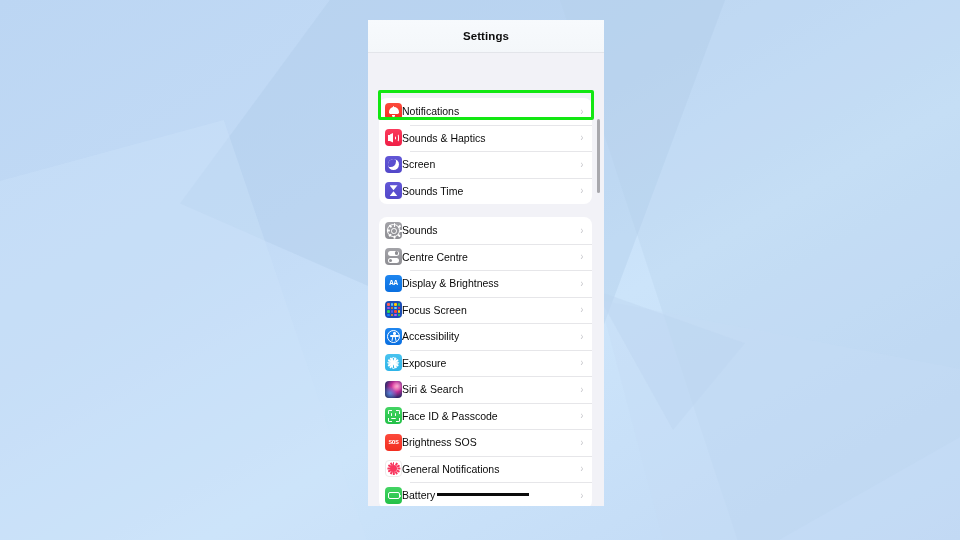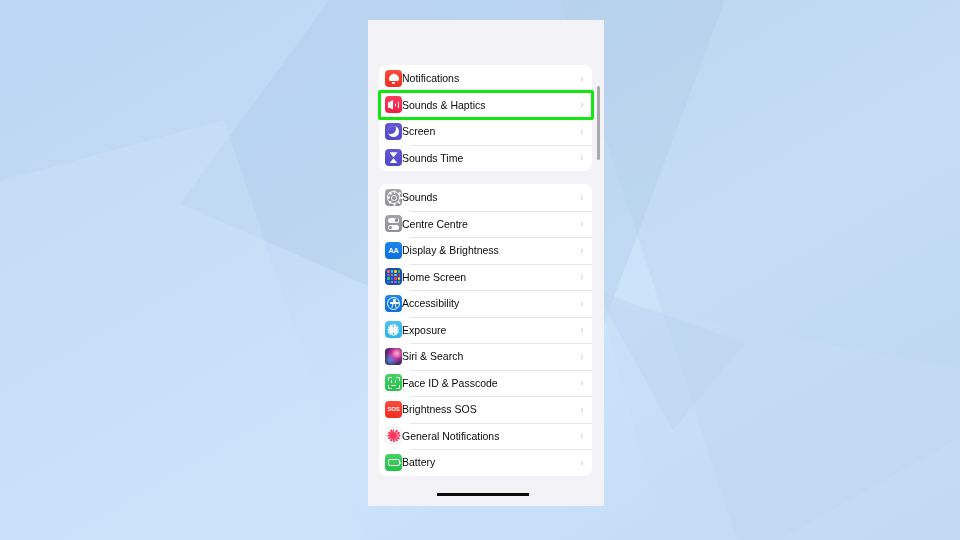--- a/index.html
+++ b/index.html
@@ -70,20 +70,21 @@
     left: 31px; right: 0; top: 0; height: 1px;
     background: #e6e6e9;
   }
   .row-icon {
     width: 17px; height: 17px;
     border-radius: 4px;
     flex: 0 0 17px;
     position: relative;
     display: flex; align-items: center; justify-content: center;
     overflow: hidden;
+    font-family: Liberation Mono, monospace;
   }
   .row-label {
     font-size: 10.5px; color: #0a0a0a;
     white-space: nowrap;
     flex: 1 1 auto;
   }
   .chev {
     flex: 0 0 auto;
     color: #c2c2c7;
     font-size: 11px;
@@ -255,20 +256,23 @@
 <body>
 
 <div class="facet f1"></div>
 <div class="facet f2"></div>
 <div class="facet f3"></div>
 <div class="facet f4"></div>
 <div class="facet f5"></div>
 
 <div id="panel">
 
+  <div id="panel-header">
+    <span id="panel-title">Settings</span>
+  </div>
 
   <div id="panel-body">
     <div class="group" id="group-1">
         <div class="row">
           <span class="row-icon ic-notifications">
             <span class="bell">
               <i class="nub"></i>
               <i class="dome"></i>
               <i class="clap"></i>
             </span>
@@ -351,21 +355,21 @@
               <i style="background:#30d158"></i>
               <i style="background:#5e5ce6"></i>
               <i style="background:#ff453a"></i>
               <i style="background:#ffd60a"></i>
               <i style="background:#0a84ff"></i>
               <i style="background:#ff9f0a"></i>
               <i style="background:#bf5af2"></i>
               <i style="background:#32d74b"></i>
             </span>
           </span>
-          <span class="row-label">Home Screen</span>
+          <span class="row-label">Focus Screen</span>
           <span class="chev">›</span>
         </div>
         <div class="row">
           <span class="row-icon ic-accessibility">
             <span class="acc">
               <i class="head"></i>
               <i class="body"></i>
               <i class="leg l"></i>
               <i class="leg r"></i>
             </span>

